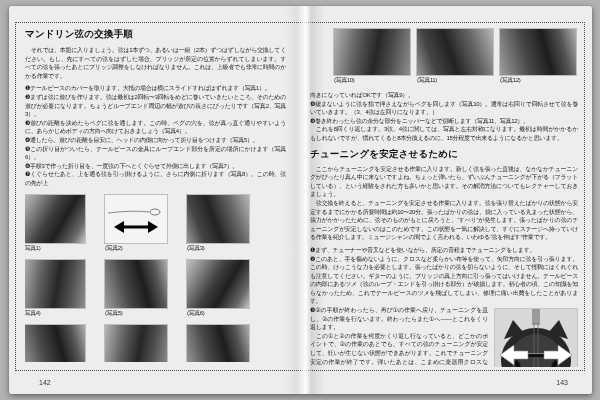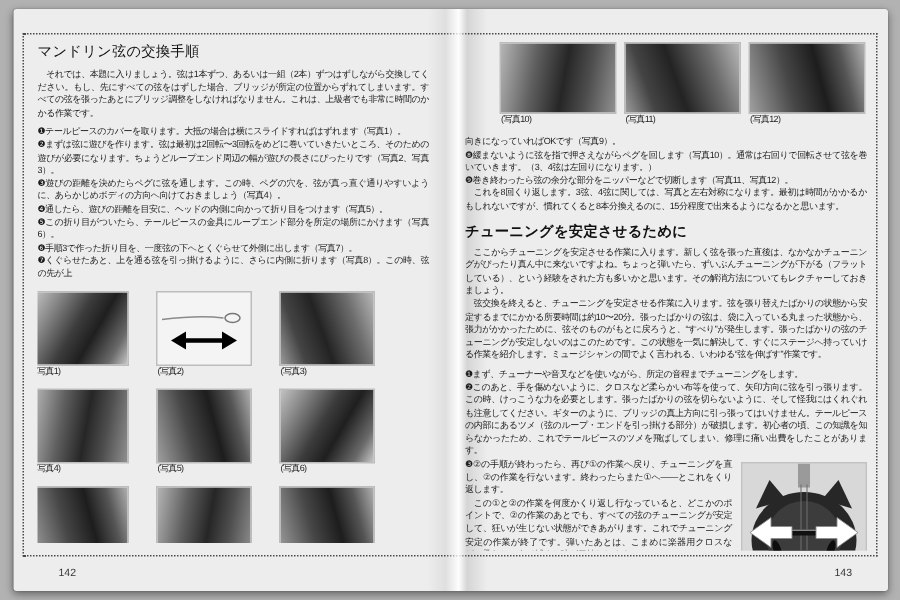--- a/index.html
+++ b/index.html
@@ -8,21 +8,21 @@
     background:#ededed;border-radius:2px;
     box-shadow:0 2px 6px rgba(0,0,0,.45),0 0 1px rgba(0,0,0,.35);}
   .gutter{position:absolute;left:276px;top:0;width:40px;height:100%;pointer-events:none;
     background:linear-gradient(to right,rgba(0,0,0,0) 0%,rgba(0,0,0,.06) 30%,
       rgba(255,255,255,.9) 52%,rgba(0,0,0,.10) 66%,rgba(0,0,0,0) 100%);}
   .frame{position:absolute;left:6px;top:16px;width:568px;height:347px;
     border:1px dotted #4a4a4a;}
   .page{position:absolute;top:22px;overflow:hidden;}
   .page.left{left:16px;width:261px;height:334px;}
   .page.right{left:301px;width:268px;height:339px;}
-  .title{font-size:9.5px;font-weight:normal;color:#111;margin:0 0 5px 0;letter-spacing:.2px;}
+  .title{font-size:9.5px;font-weight:bold;color:#111;margin:0 0 5px 0;letter-spacing:.2px;}
   .title2{font-size:9.5px;font-weight:bold;color:#111;margin:5px 0 4px 0;letter-spacing:.2px;}
   .txt{font-size:6px;line-height:8.6px;letter-spacing:-.3px;color:#1c1c1c;
     text-align:justify;margin:0;}
   .mb{margin-bottom:4px;}
   .grid-left{display:grid;grid-template-columns:repeat(3,64px);column-gap:18px;
     row-gap:3px;margin-top:6px;margin-left:-3px;}
   .grid-right{display:grid;grid-template-columns:repeat(3,78px);column-gap:5px;
     margin-left:23px;margin-bottom:3px;}
   .photo{width:100%;border:1px solid #bdbdbd;box-sizing:border-box;position:relative;}
   .grid-left .photo{height:50px;}

